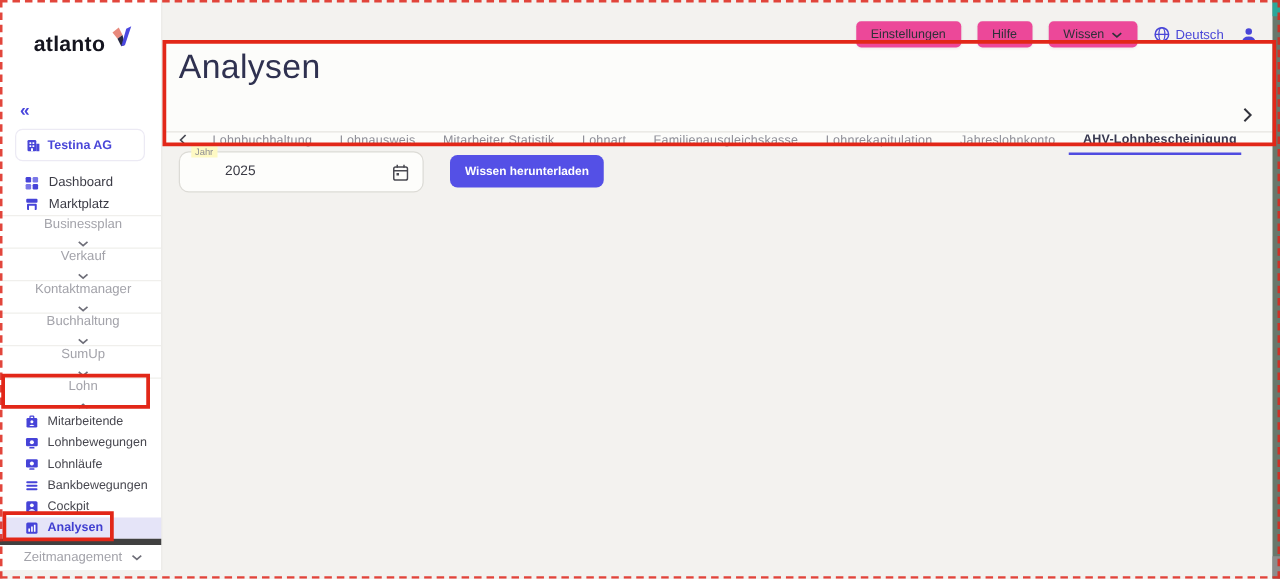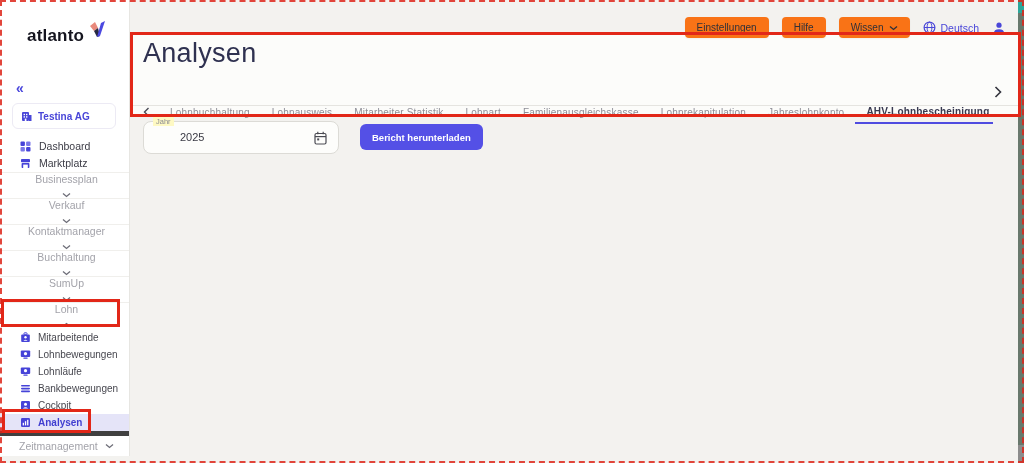--- a/index.html
+++ b/index.html
@@ -27,21 +27,21 @@
     padding:0 15px 0 19px; font-size:10.5px; color:#a3a3aa; border-top:1px solid #f0efec;flex-direction:column; }
   .sub-list { position:absolute; left:0; top:329px; width:129px; }
   .sub-row { height:17px; display:flex; align-items:center; gap:7px; padding-left:20px;
     font-size:10px; color:#47474f; }
   .sub-row.active { background:#e5e4f8; color:#403ed0; font-weight:600; }
   .zeit-row { position:absolute; left:0; top:431px; width:129px; height:25px;
     display:flex; align-items:center; justify-content:space-between;
     padding:0 15px 0 19px; font-size:10.5px; color:#a3a3aa; border-top:5px solid #404040; }
   
   .topbar { position:absolute; top:17px; right:18px; display:flex; align-items:center; gap:13px; z-index:3; }
-  .top-btn { background:#f97316; border-radius:4px; padding:5px 12px; font-size:10px;
+  .top-btn { background:#ec4899; border-radius:4px; padding:5px 12px; font-size:10px;
     color:#2f3039; box-shadow:0 1px 2px rgba(0,0,0,.05); display:flex; align-items:center; gap:6px; cursor:pointer; }
   .lang { display:flex; align-items:center; gap:4px; color:#4946d8; font-size:10.5px; cursor:pointer; }
   
   .header-band { position:absolute; left:131px; top:33px; width:887px; height:84px; background:#fcfcfa; z-index:1; }
   .page-title { position:absolute; left:143px; top:38px; font-size:27px; font-weight:400;
     color:#2f3150; letter-spacing:.3px; z-index:2; }
   .tabstrip { position:absolute; left:133px; top:100px; width:860px; height:24px;
     display:flex; align-items:center; overflow:hidden; z-index:2; }
   .tab-divider { position:absolute; left:131px; top:105px; width:887px; height:1px; background:#e5e4e0; z-index:2; }
   .tab-scroll { width:26px; display:flex; justify-content:center; cursor:pointer; flex:0 0 auto; }
@@ -320,21 +320,21 @@
     <svg width="13" height="14" viewBox="0 0 13 14">
       <rect x="1" y="2.5" width="11" height="10.5" rx="1.5" fill="none" stroke="#4a4a52" stroke-width="1.2"></rect>
       <line x1="1" y1="5.6" x2="12" y2="5.6" stroke="#4a4a52" stroke-width="1.2"></line>
       <line x1="3.8" y1="0.8" x2="3.8" y2="3.2" stroke="#4a4a52" stroke-width="1.2"></line>
       <line x1="9.2" y1="0.8" x2="9.2" y2="3.2" stroke="#4a4a52" stroke-width="1.2"></line>
       <rect x="3.2" y="7.4" width="2" height="2" fill="#4a4a52"></rect>
     </svg>
   </span>
 </div>
 
-<button class="dl-btn">Bericht herunterladen</button>
+<button class="dl-btn">Wissen herunterladen</button>
 
 <div class="anno anno-header"></div>
 <div class="anno anno-lohn"></div>
 <div class="anno anno-analysen"></div>
 <div class="edge-strip">
   <div class="teal"></div>
   <div class="foot"></div>
 </div>
 <div class="dashed-frame"></div>
 

